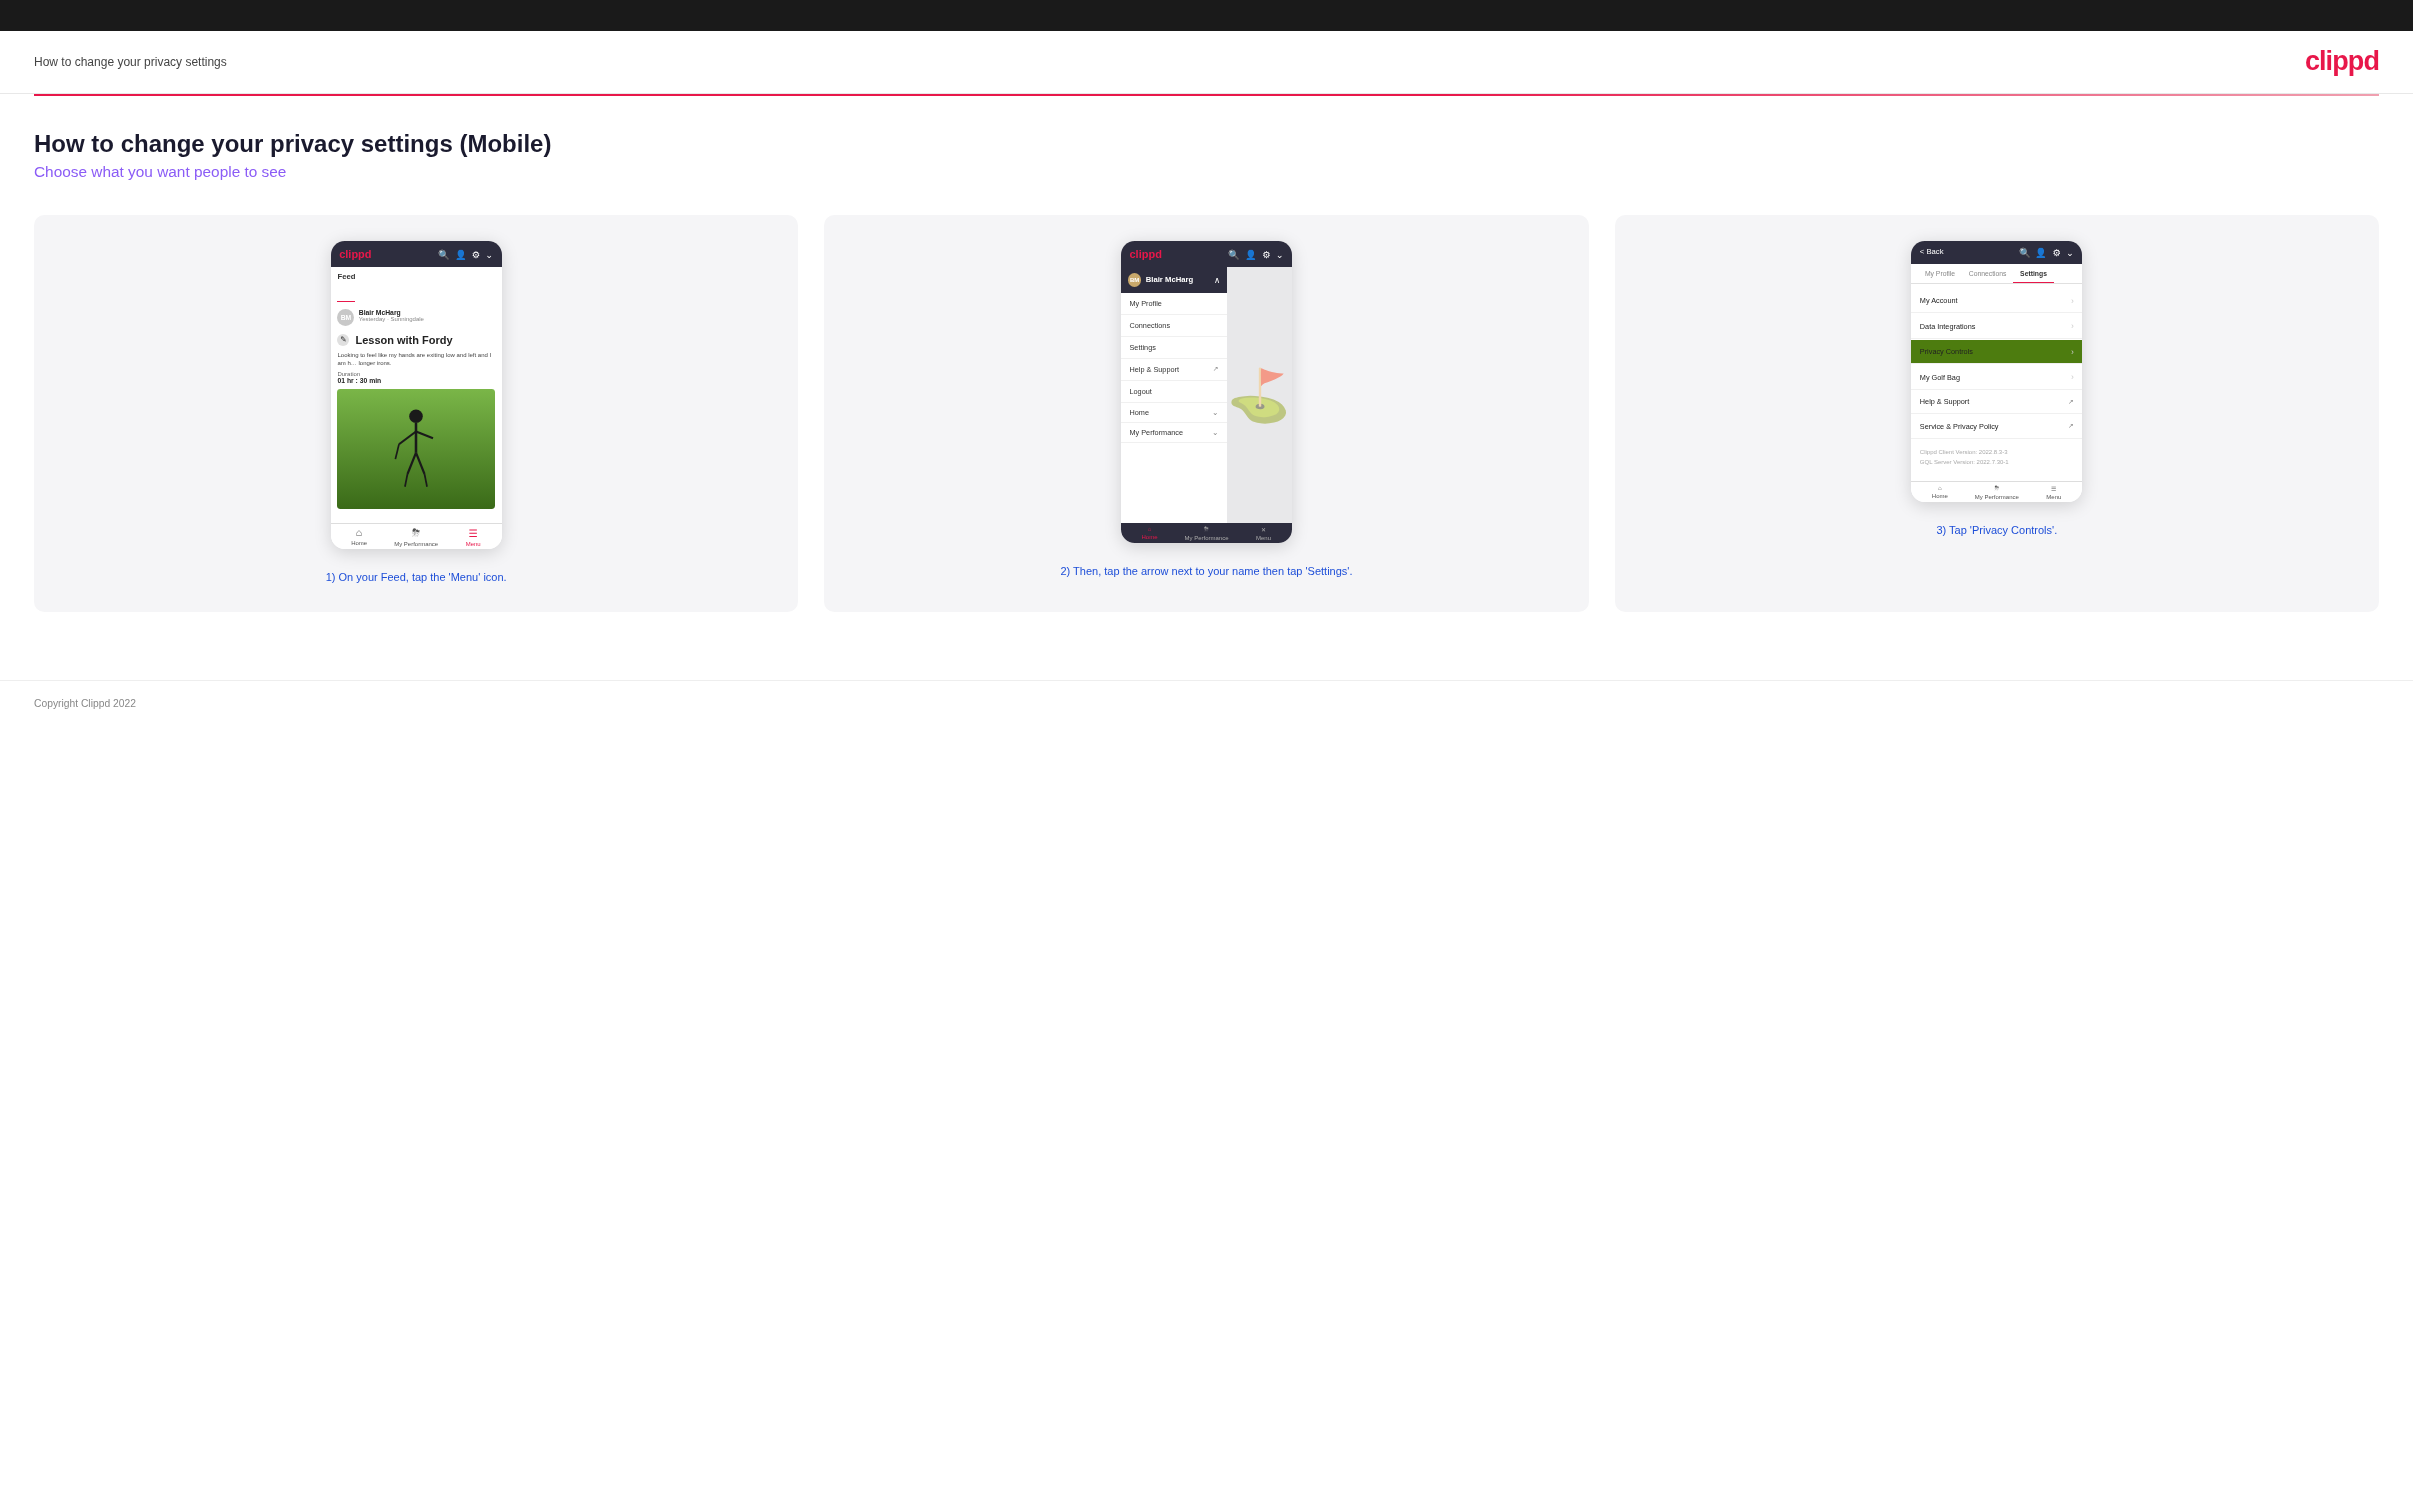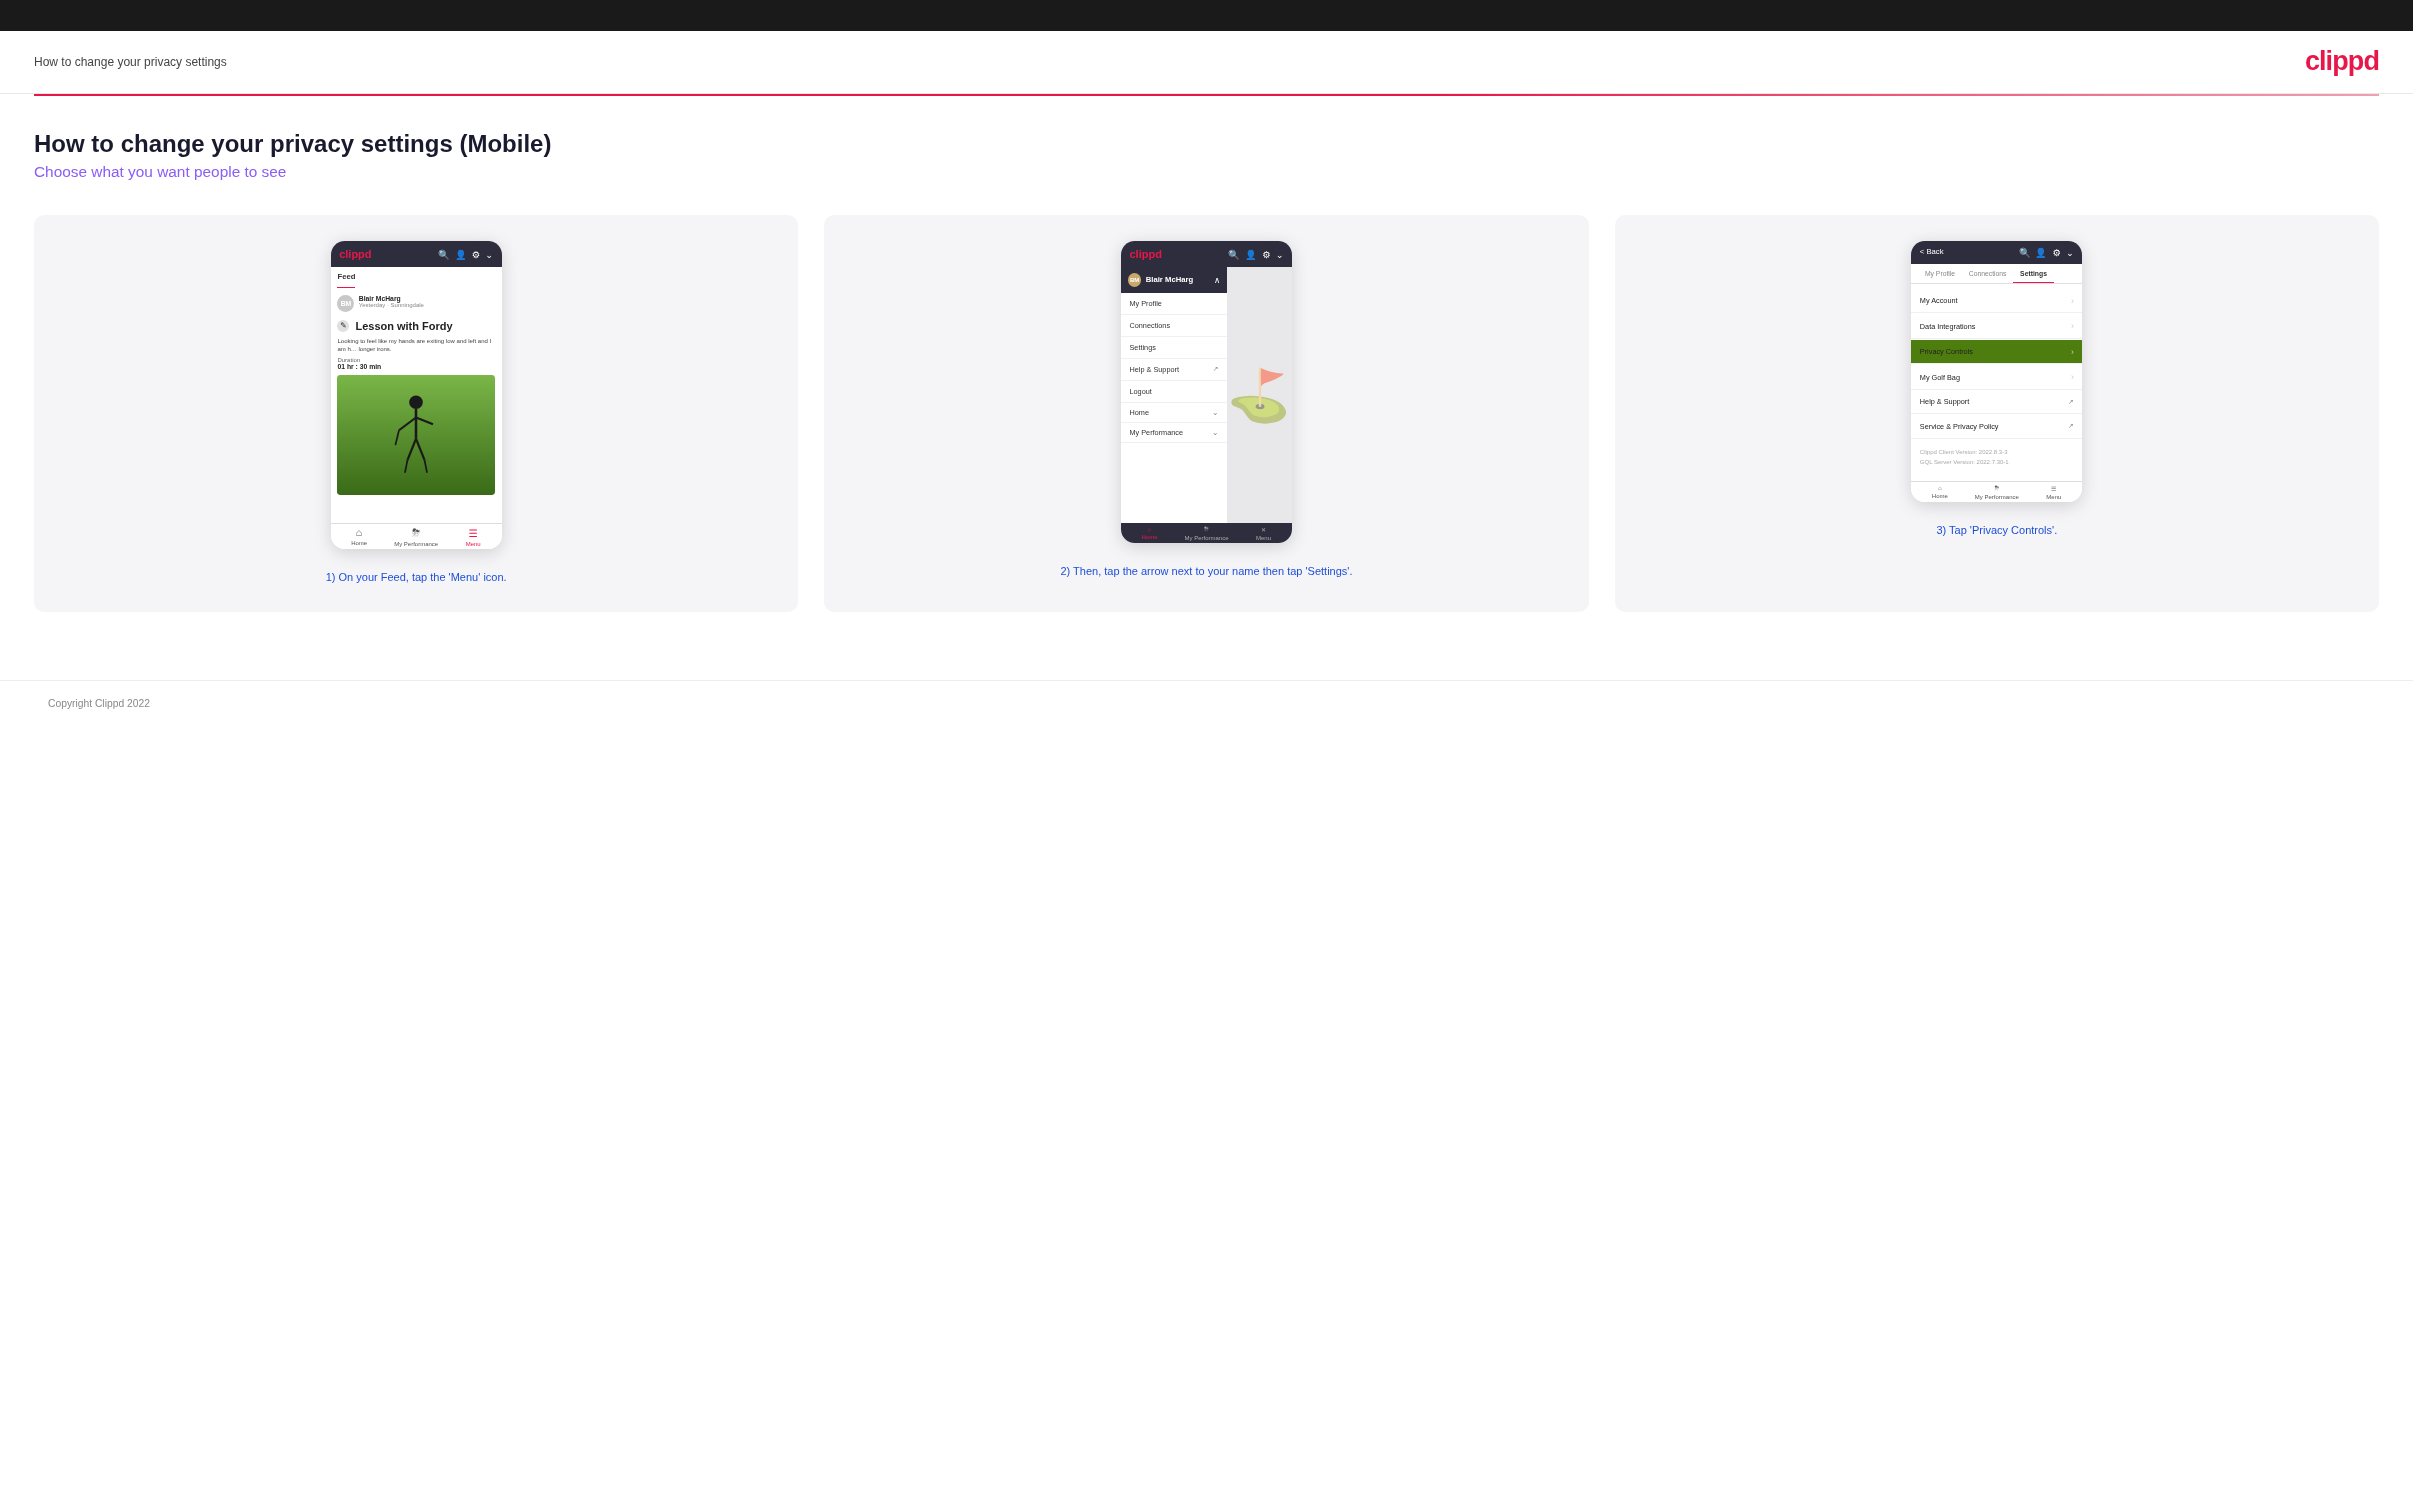--- a/index.html
+++ b/index.html
@@ -120,21 +120,21 @@
       background: #fff;
       padding: 5.1px 6.8px;
       min-height: 256px;
     }
     .feed-tab {
       font-size: 7.7px;
       color: #333;
       font-weight: 600;
       border-bottom: 1.7px solid #e8174a;
       display: inline-block;
-      padding-bottom: 6px;
+      padding-bottom: 20px;
       margin-bottom: 6.8px;
     }
     .feed-post {
       display: flex;
       align-items: flex-start;
       gap: 4.3px;
       margin-bottom: 5.1px;
     }
     .feed-avatar {
       width: 17px;
@@ -327,21 +327,21 @@
     .external-icon { color: #888; font-size: 6.8px; }
     .version-info {
       padding: 8.5px;
       font-size: 6px;
       color: #aaa;
       line-height: 1.6;
     }
 
     
     .footer {
-      padding: 17px 48px;
+      padding: 17px 34px;
       font-size: 10.3px;
       color: #888;
       border-top: 0.9px solid #eee;
       margin-top: 17px;
     }
   </style>
 </head>
 <body>
 
 <div class="top-bar"></div>

